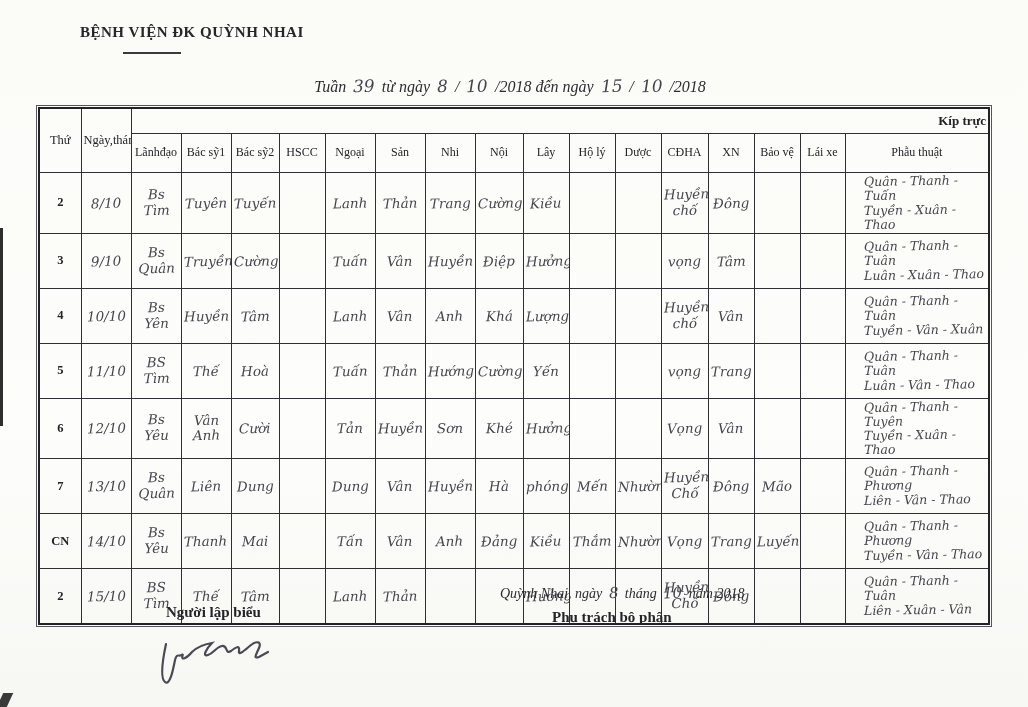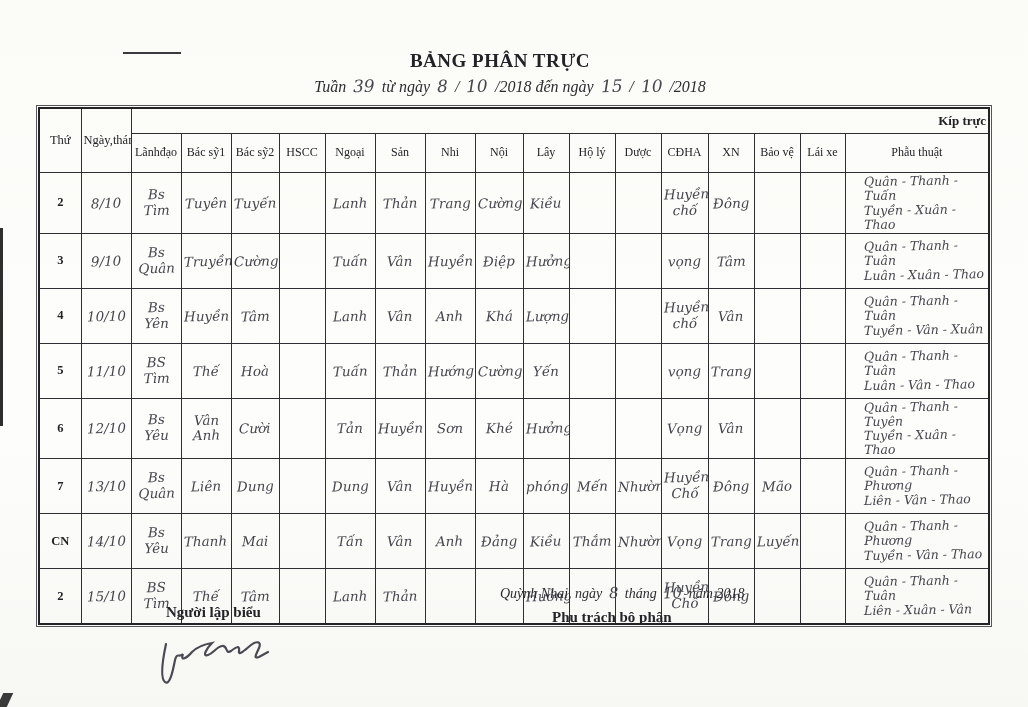--- a/index.html
+++ b/index.html
@@ -77,23 +77,23 @@
   .signature{position:absolute;left:156px;top:636px;}
 </style>
 </head>
 <body>
 
 <div class="page">
 
   <div class="edge-artifact"></div>
   <div class="corner-artifact"></div>
 
+  <div class="hospital">BỆNH VIỆN ĐK QUỲNH NHAI</div>
   <div class="hospital-underline"></div>
 
-  <div class="doc-title">BẢNG PHÂN TRỰC</div>
   <div class="doc-subtitle"><span>Tuần </span><span class="hw">39</span><span> từ ngày </span><span class="hw">8</span><span> / </span><span class="hw">10</span><span> /2018 đến ngày </span><span class="hw">15</span><span> / </span><span class="hw">10</span><span> /2018</span></div>
 
   <table class="duty">
     <colgroup>
       <col style="width:42px">
         <col style="width:50px">
         <col style="width:50px">
         <col style="width:50px">
       <col style="width:48px">
         <col style="width:46px">

